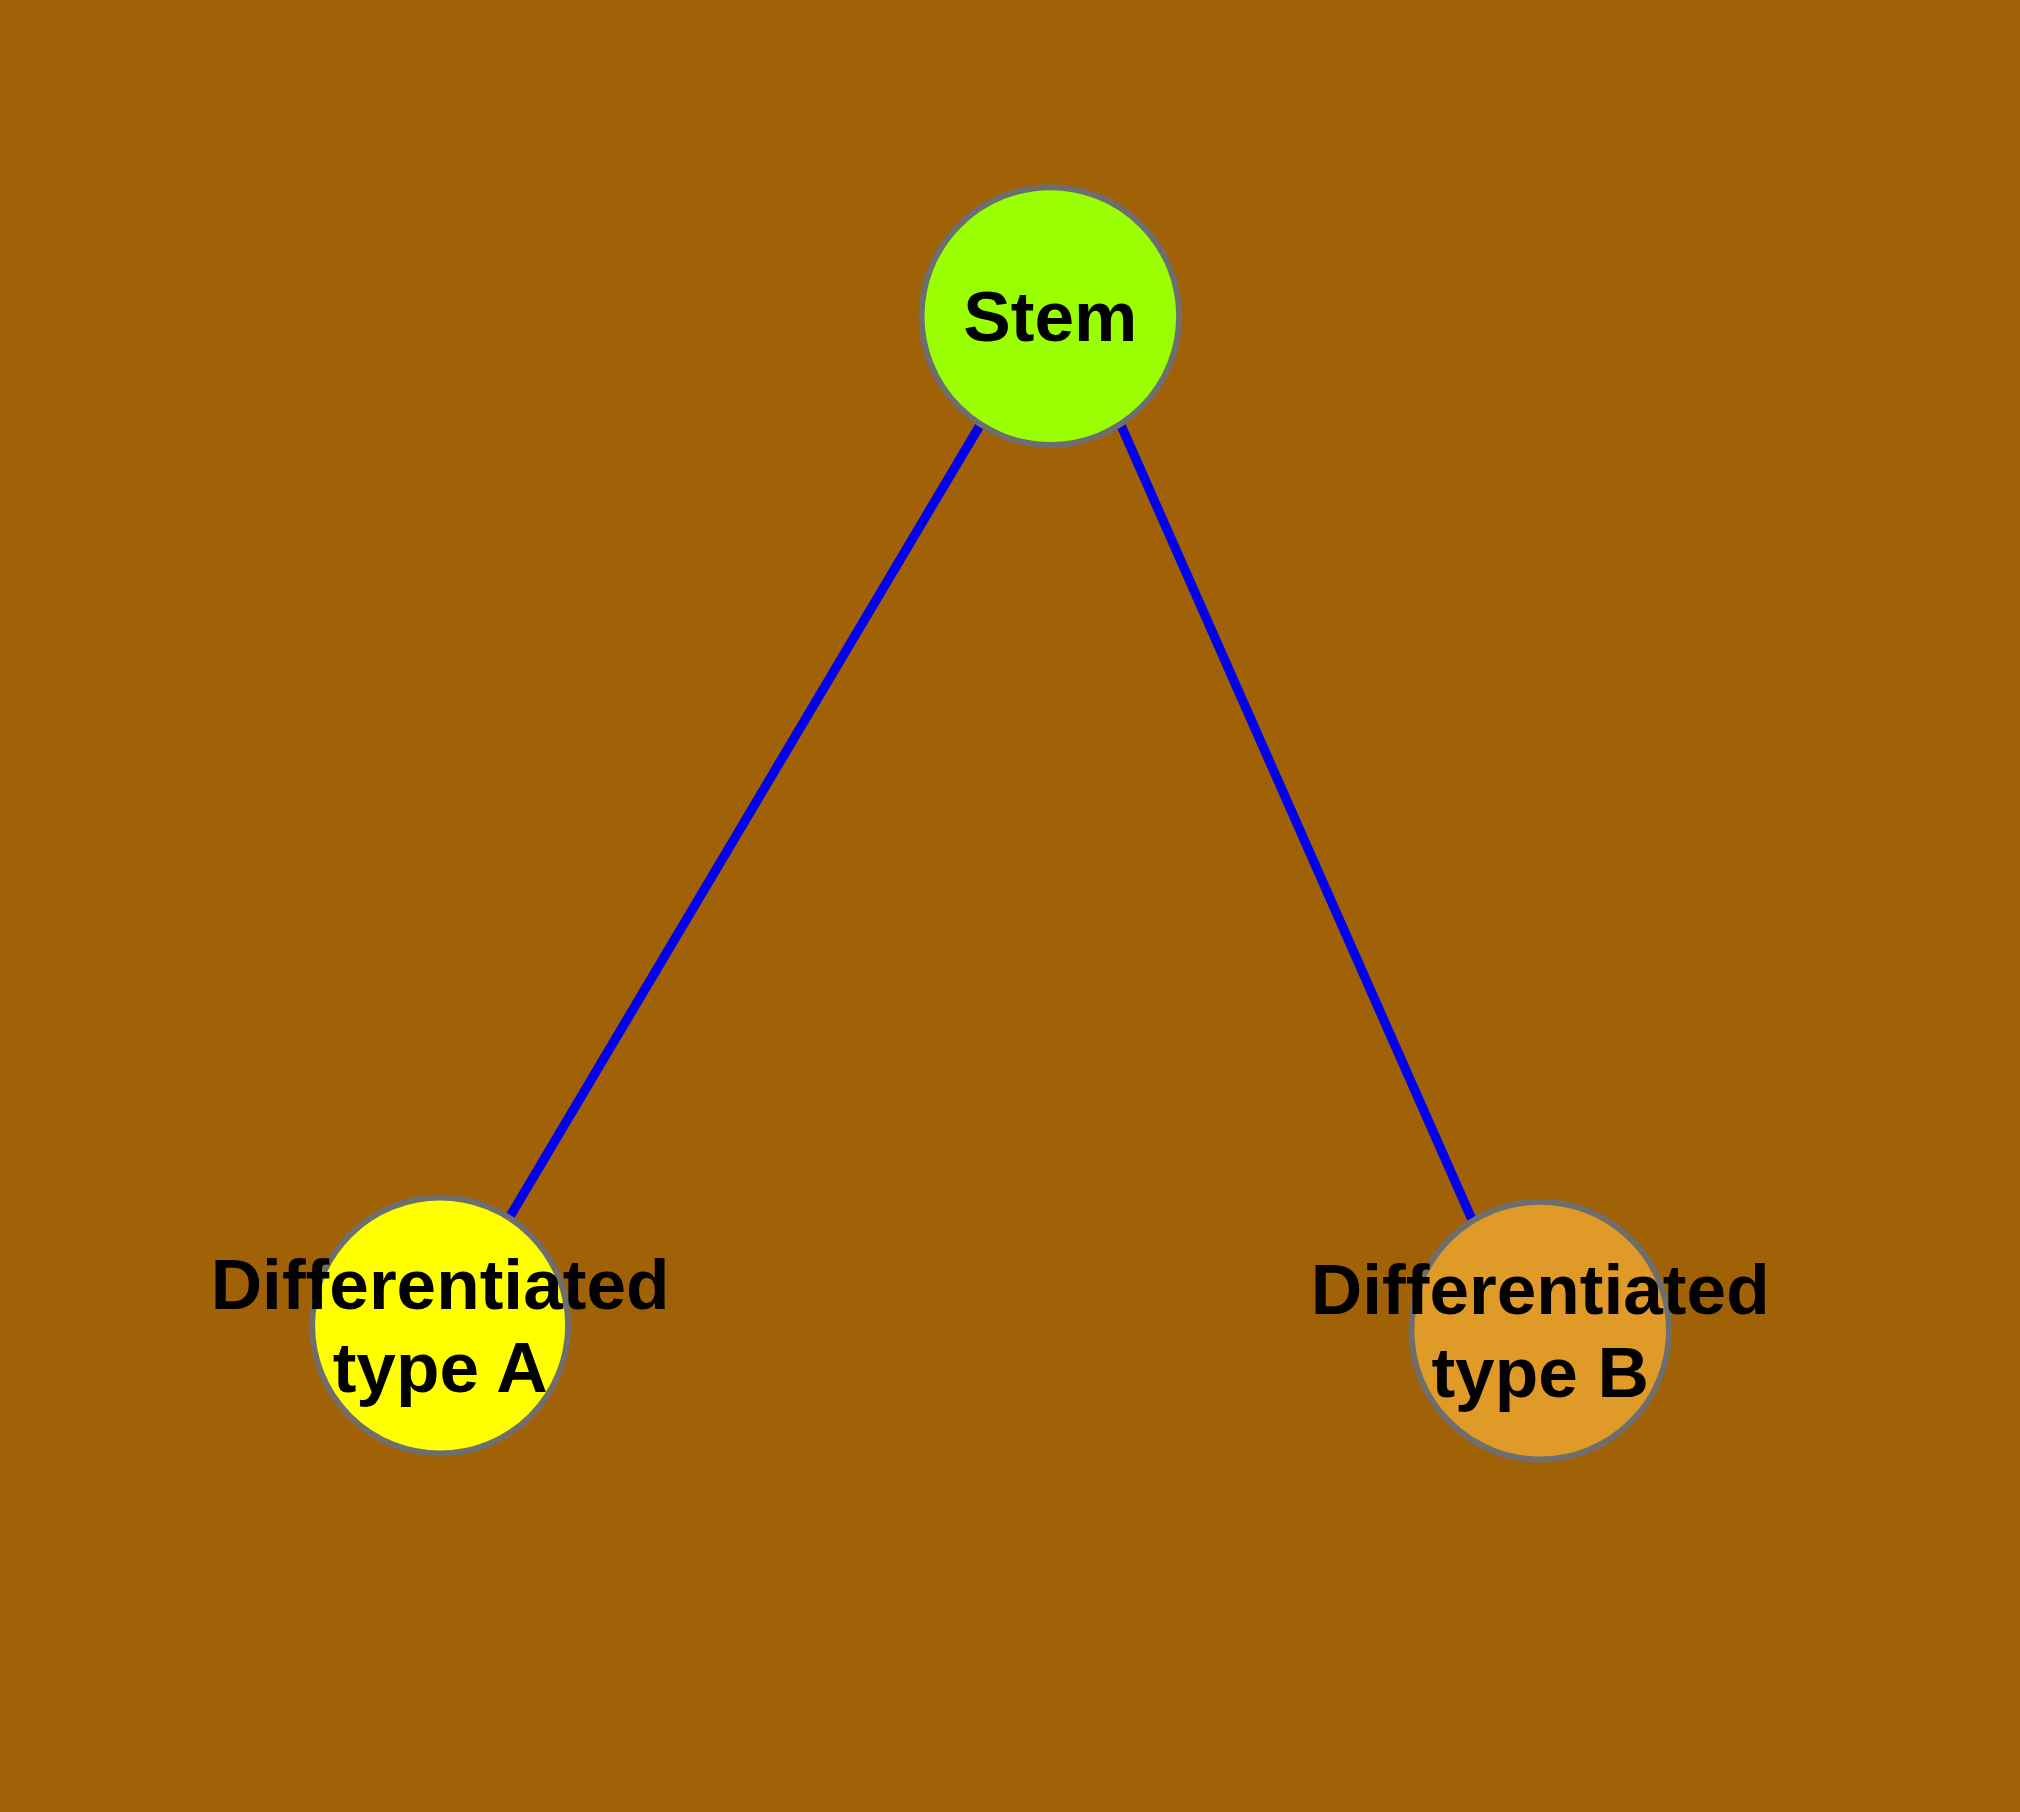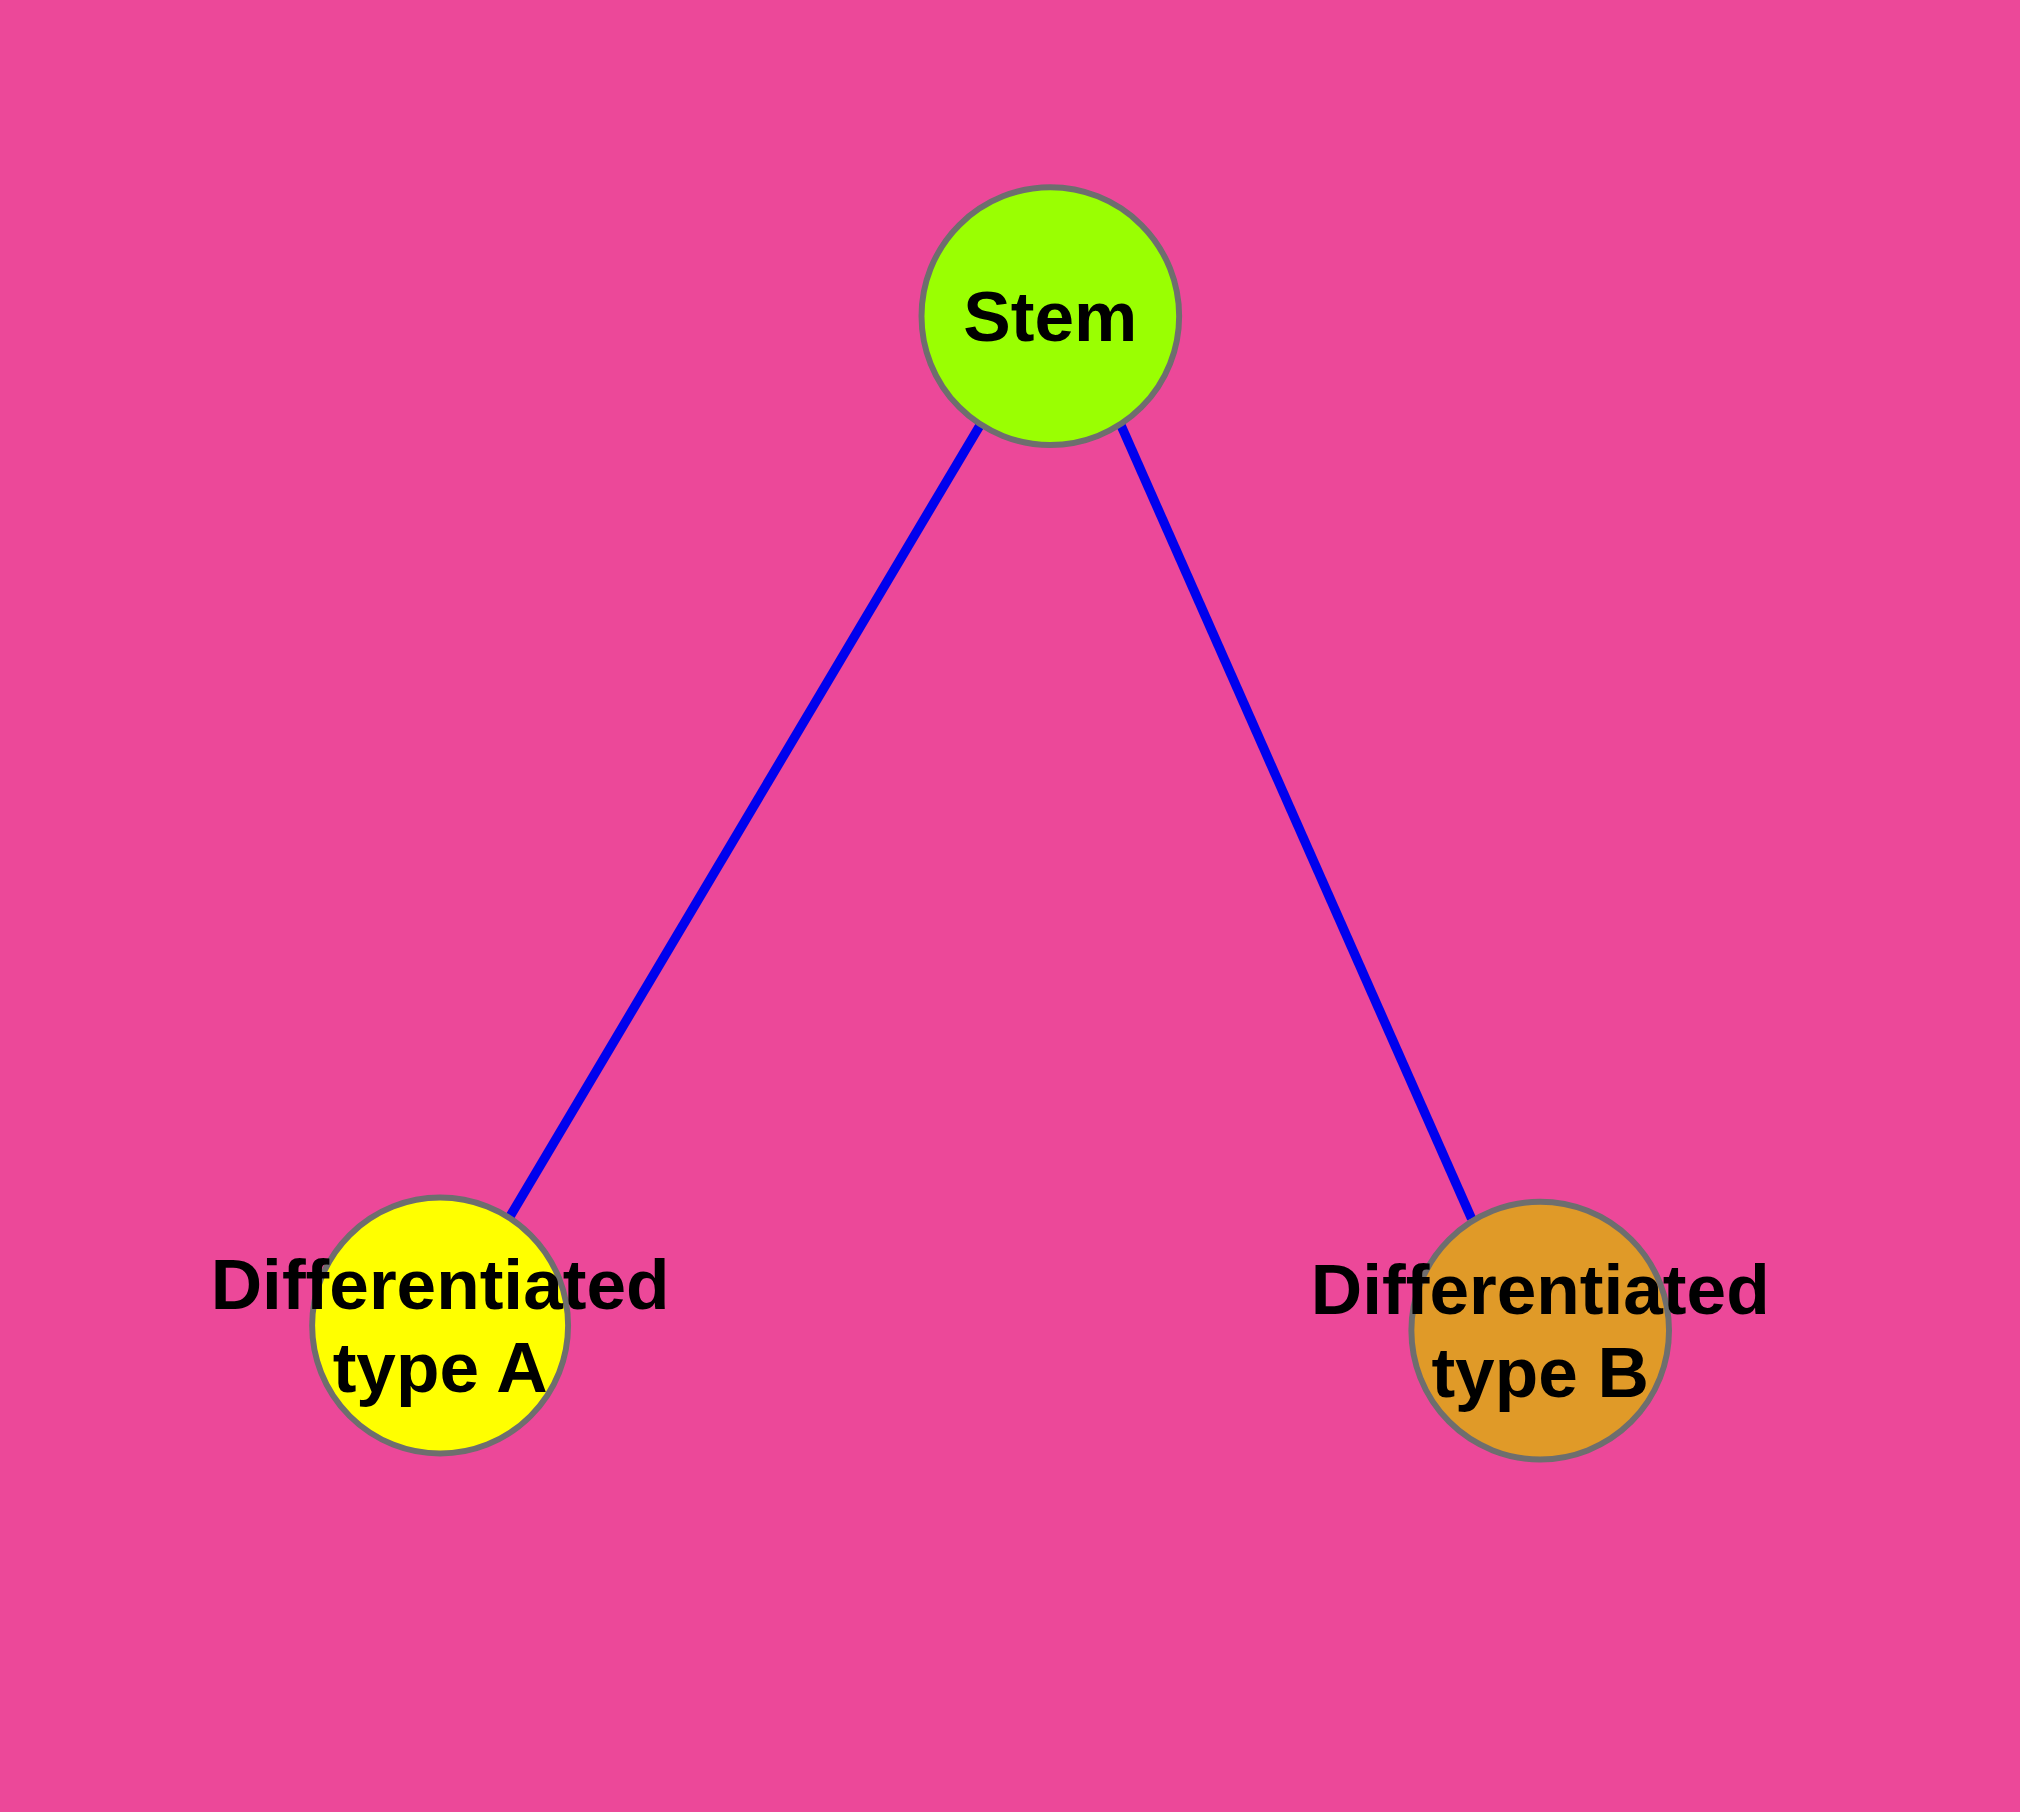--- a/index.html
+++ b/index.html
@@ -38,21 +38,21 @@
     font-weight: bold;
     fill: #000000;
     text-anchor: middle;
     dominant-baseline: auto;
     white-space: pre;
   }
 </style>
 </head>
 <body>
 
-<div id="canvas-root" style="background: #ec4899; width: 2021px; height: 1812px;">
+<div id="canvas-root" style="background: #a16207; width: 2021px; height: 1812px;">
   <svg id="graph-svg" viewBox="0 0 2384 2138" xmlns="http://www.w3.org/2000/svg">
 
     <g>
       <line class="edge-line" x1="1157" y1="500" x2="601" y2="1436" stroke="#0000ee" stroke-width="11"></line>
       <line class="edge-line" x1="1322" y1="501" x2="1736" y2="1438" stroke="#0000ee" stroke-width="11"></line>
     </g>
 
     <g>
 
       <g>

